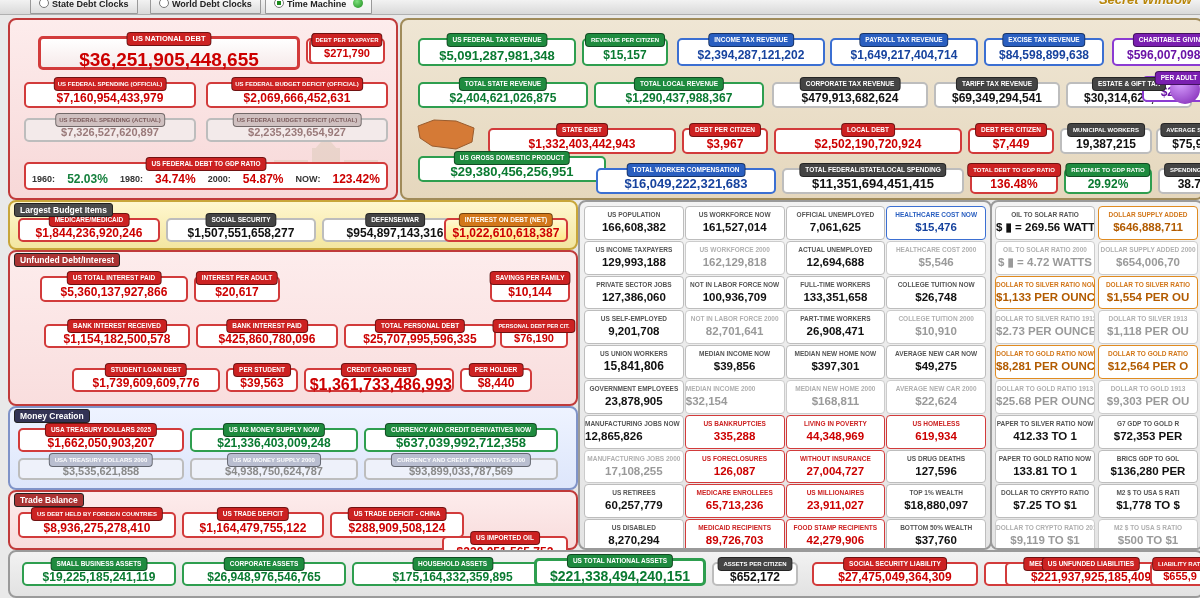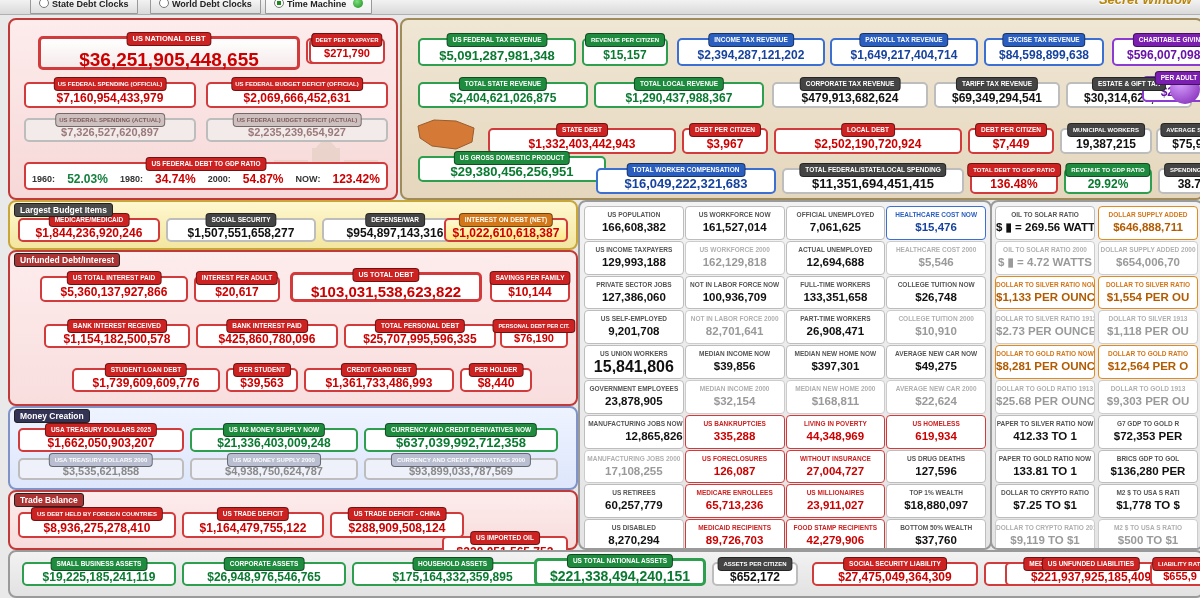--- a/index.html
+++ b/index.html
@@ -262,24 +262,20 @@
   <div class="panel-title" style="left:14px;top:253px;background:#a33;">Unfunded Debt/Interest</div>
 
   <div class="chip red" style="left:40px;top:276px;width:148px;height:26px;">
     <div class="lblbar bg-red" style="font-size:6.5px;">US TOTAL INTEREST PAID</div>
     <div class="val" style="font-size:12px;margin-top:8px;">$5,360,137,927,866</div>
   </div>
   <div class="chip red" style="left:194px;top:276px;width:86px;height:26px;">
     <div class="lblbar bg-red" style="font-size:6.5px;">INTEREST PER ADULT</div>
     <div class="val" style="font-size:12px;margin-top:8px;">$20,617</div>
   </div>
-  <div class="chip red" style="left:290px;top:272px;width:192px;height:30px;border-width:3px;">
-    <div class="lblbar bg-red" style="font-size:7px;">US TOTAL DEBT</div>
-    <div class="val" style="font-size:15px;margin-top:9px;">$103,031,538,623,822</div>
-  </div>
   <div class="chip red" style="left:490px;top:276px;width:80px;height:26px;">
     <div class="lblbar bg-red" style="font-size:6.5px;">SAVINGS PER FAMILY</div>
     <div class="val" style="font-size:12px;margin-top:8px;">$10,144</div>
   </div>
 
   <div class="chip red" style="left:44px;top:324px;width:146px;height:24px;">
     <div class="lblbar bg-red" style="font-size:6.5px;">BANK INTEREST RECEIVED</div>
     <div class="val" style="font-size:12px;margin-top:7px;">$1,154,182,500,578</div>
   </div>
   <div class="chip red" style="left:196px;top:324px;width:142px;height:24px;">
@@ -298,21 +294,21 @@
   <div class="chip red" style="left:72px;top:368px;width:148px;height:24px;">
     <div class="lblbar bg-red" style="font-size:6.5px;">STUDENT LOAN DEBT</div>
     <div class="val" style="font-size:12px;margin-top:7px;">$1,739,609,609,776</div>
   </div>
   <div class="chip red" style="left:226px;top:368px;width:72px;height:24px;">
     <div class="lblbar bg-red" style="font-size:6.5px;">PER STUDENT</div>
     <div class="val" style="font-size:12px;margin-top:7px;">$39,563</div>
   </div>
   <div class="chip red" style="left:304px;top:368px;width:150px;height:24px;">
     <div class="lblbar bg-red" style="font-size:6.5px;">CREDIT CARD DEBT</div>
-    <div class="val" style="font-size:12px;margin-top:7px;">$1,361,733,486,993</div>
+    <div class="val" style="font-size:16px;margin-top:7px;text-align:right;">$1,361,733,486,993</div>
   </div>
   <div class="chip red" style="left:460px;top:368px;width:72px;height:24px;">
     <div class="lblbar bg-red" style="font-size:6.5px;">PER HOLDER</div>
     <div class="val" style="font-size:12px;margin-top:7px;">$8,440</div>
   </div>
 
   <div class="panel" id="money"></div>
   <div class="panel-title" style="left:14px;top:409px;background:#335;">Money Creation</div>
 
   <div class="chip red" style="left:18px;top:428px;width:166px;height:24px;">
@@ -422,51 +418,51 @@
         <div style="position: relative; box-sizing: border-box; border: 1px solid rgb(189, 189, 189); border-radius: 4px; background: rgb(255, 255, 255); text-align: center; overflow: hidden;">
           <div style="font-size: 6.5px; font-weight: bold; color: rgb(85, 85, 85); line-height: 11px; margin-top: 2px; white-space: nowrap; overflow: hidden;">PART-TIME WORKERS</div>
           <div style="font-size: 11.5px; font-weight: bold; color: rgb(17, 17, 17); line-height: 15px; white-space: nowrap; overflow: hidden;">26,908,471</div>
         </div>
         <div style="position: relative; box-sizing: border-box; border: 1px solid rgb(204, 204, 204); border-radius: 4px; background: rgb(255, 255, 255); text-align: center; overflow: hidden;">
           <div style="font-size: 6.5px; font-weight: bold; color: rgb(176, 176, 176); line-height: 11px; margin-top: 2px; white-space: nowrap; overflow: hidden;">COLLEGE TUITION 2000</div>
           <div style="font-size: 11.5px; font-weight: bold; color: rgb(154, 154, 154); line-height: 15px; white-space: nowrap; overflow: hidden;">$10,910</div>
         </div>
         <div style="position: relative; box-sizing: border-box; border: 1px solid rgb(189, 189, 189); border-radius: 4px; background: rgb(255, 255, 255); text-align: center; overflow: hidden;">
           <div style="font-size: 6.5px; font-weight: bold; color: rgb(85, 85, 85); line-height: 11px; margin-top: 2px; white-space: nowrap; overflow: hidden;">US UNION WORKERS</div>
-          <div style="font-size: 16px; font-weight: bold; color: rgb(17, 17, 17); line-height: 15px; white-space: nowrap; overflow: hidden;">15,841,806</div>
+          <div style="font-size: 12px; font-weight: bold; color: rgb(17, 17, 17); line-height: 15px; white-space: nowrap; overflow: hidden;">15,841,806</div>
         </div>
         <div style="position: relative; box-sizing: border-box; border: 1px solid rgb(189, 189, 189); border-radius: 4px; background: rgb(255, 255, 255); text-align: center; overflow: hidden;">
           <div style="font-size: 6.5px; font-weight: bold; color: rgb(85, 85, 85); line-height: 11px; margin-top: 2px; white-space: nowrap; overflow: hidden;">MEDIAN INCOME NOW</div>
           <div style="font-size: 11.5px; font-weight: bold; color: rgb(17, 17, 17); line-height: 15px; white-space: nowrap; overflow: hidden;">$39,856</div>
         </div>
         <div style="position: relative; box-sizing: border-box; border: 1px solid rgb(189, 189, 189); border-radius: 4px; background: rgb(255, 255, 255); text-align: center; overflow: hidden;">
           <div style="font-size: 6.5px; font-weight: bold; color: rgb(85, 85, 85); line-height: 11px; margin-top: 2px; white-space: nowrap; overflow: hidden;">MEDIAN NEW HOME NOW</div>
           <div style="font-size: 11.5px; font-weight: bold; color: rgb(17, 17, 17); line-height: 15px; white-space: nowrap; overflow: hidden;">$397,301</div>
         </div>
         <div style="position: relative; box-sizing: border-box; border: 1px solid rgb(189, 189, 189); border-radius: 4px; background: rgb(255, 255, 255); text-align: center; overflow: hidden;">
           <div style="font-size: 6.5px; font-weight: bold; color: rgb(85, 85, 85); line-height: 11px; margin-top: 2px; white-space: nowrap; overflow: hidden;">AVERAGE NEW CAR NOW</div>
           <div style="font-size: 11.5px; font-weight: bold; color: rgb(17, 17, 17); line-height: 15px; white-space: nowrap; overflow: hidden;">$49,275</div>
         </div>
         <div style="position: relative; box-sizing: border-box; border: 1px solid rgb(189, 189, 189); border-radius: 4px; background: rgb(255, 255, 255); text-align: center; overflow: hidden;">
           <div style="font-size: 6.5px; font-weight: bold; color: rgb(85, 85, 85); line-height: 11px; margin-top: 2px; white-space: nowrap; overflow: hidden;">GOVERNMENT EMPLOYEES</div>
           <div style="font-size: 11.5px; font-weight: bold; color: rgb(17, 17, 17); line-height: 15px; white-space: nowrap; overflow: hidden;">23,878,905</div>
         </div>
-        <div style="position: relative; box-sizing: border-box; border: 1px solid rgb(204, 204, 204); border-radius: 4px; background: rgb(255, 255, 255); text-align: center; overflow: hidden;">
+        <div style="position: relative; box-sizing: border-box; border: 1px solid rgb(204, 204, 204); border-radius: 4px; background: rgb(255, 255, 255); overflow: hidden;">
           <div style="font-size: 6.5px; font-weight: bold; color: rgb(176, 176, 176); line-height: 11px; margin-top: 2px; white-space: nowrap; overflow: hidden;">MEDIAN INCOME 2000</div>
           <div style="font-size: 11.5px; font-weight: bold; color: rgb(154, 154, 154); line-height: 15px; white-space: nowrap; overflow: hidden;">$32,154</div>
         </div>
         <div style="position: relative; box-sizing: border-box; border: 1px solid rgb(204, 204, 204); border-radius: 4px; background: rgb(255, 255, 255); text-align: center; overflow: hidden;">
           <div style="font-size: 6.5px; font-weight: bold; color: rgb(176, 176, 176); line-height: 11px; margin-top: 2px; white-space: nowrap; overflow: hidden;">MEDIAN NEW HOME 2000</div>
           <div style="font-size: 11.5px; font-weight: bold; color: rgb(154, 154, 154); line-height: 15px; white-space: nowrap; overflow: hidden;">$168,811</div>
         </div>
         <div style="position: relative; box-sizing: border-box; border: 1px solid rgb(204, 204, 204); border-radius: 4px; background: rgb(255, 255, 255); text-align: center; overflow: hidden;">
           <div style="font-size: 6.5px; font-weight: bold; color: rgb(176, 176, 176); line-height: 11px; margin-top: 2px; white-space: nowrap; overflow: hidden;">AVERAGE NEW CAR 2000</div>
           <div style="font-size: 11.5px; font-weight: bold; color: rgb(154, 154, 154); line-height: 15px; white-space: nowrap; overflow: hidden;">$22,624</div>
         </div>
-        <div style="position: relative; box-sizing: border-box; border: 1px solid rgb(189, 189, 189); border-radius: 4px; background: rgb(255, 255, 255); text-align: right; overflow: hidden;">
+        <div style="position: relative; box-sizing: border-box; border: 1px solid rgb(189, 189, 189); border-radius: 4px; background: rgb(255, 255, 255); text-align: left; overflow: hidden;">
           <div style="font-size: 6.5px; font-weight: bold; color: rgb(85, 85, 85); line-height: 11px; margin-top: 2px; white-space: nowrap; overflow: hidden;">MANUFACTURING JOBS NOW</div>
           <div style="font-size: 11.5px; font-weight: bold; color: rgb(17, 17, 17); line-height: 15px; white-space: nowrap; overflow: hidden;">12,865,826</div>
         </div>
         <div style="position: relative; box-sizing: border-box; border: 1px solid rgb(210, 59, 59); border-radius: 4px; background: rgb(255, 255, 255); text-align: center; overflow: hidden;">
           <div style="font-size: 6.5px; font-weight: bold; color: rgb(204, 34, 34); line-height: 11px; margin-top: 2px; white-space: nowrap; overflow: hidden;">US BANKRUPTCIES</div>
           <div style="font-size: 11.5px; font-weight: bold; color: rgb(204, 0, 0); line-height: 15px; white-space: nowrap; overflow: hidden;">335,288</div>
         </div>
         <div style="position: relative; box-sizing: border-box; border: 1px solid rgb(210, 59, 59); border-radius: 4px; background: rgb(255, 255, 255); text-align: center; overflow: hidden;">
           <div style="font-size: 6.5px; font-weight: bold; color: rgb(204, 34, 34); line-height: 11px; margin-top: 2px; white-space: nowrap; overflow: hidden;">LIVING IN POVERTY</div>
           <div style="font-size: 11.5px; font-weight: bold; color: rgb(204, 0, 0); line-height: 15px; white-space: nowrap; overflow: hidden;">44,348,969</div>

